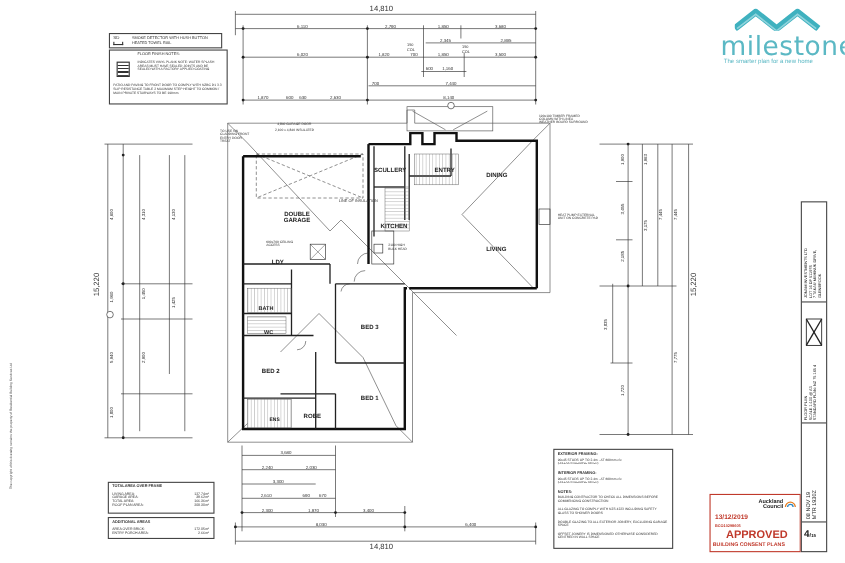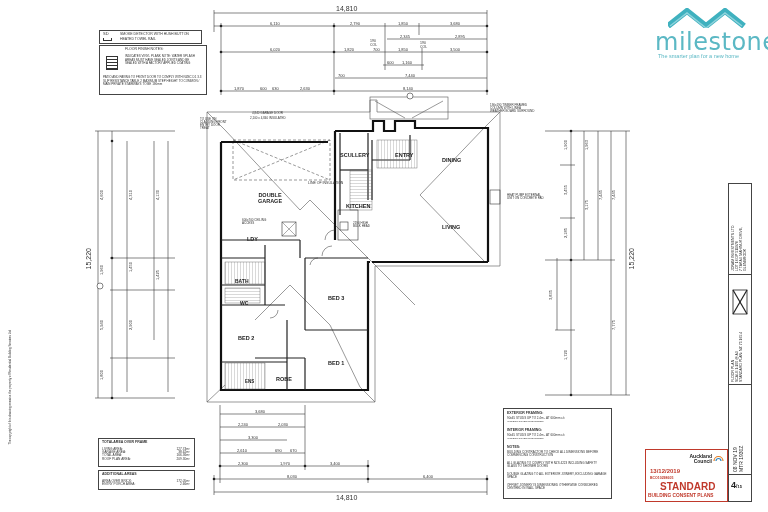--- a/index.html
+++ b/index.html
@@ -347,21 +347,21 @@
   <div class="abs" style="left:40px;top:4px;text-align:right;width:26px;">
     <div style="font-size:5px;color:#222;font-weight:bold;line-height:5px;">Auckland</div>
     <div style="font-size:5px;color:#222;font-weight:bold;line-height:5px;">Council</div>
   </div>
   <svg class="abs" style="left:67px;top:4px;" width="11" height="8" viewBox="0 0 11 8">
     <path d="M1,7 A4.5,4.5 0 0 1 10,7" fill="none" stroke="#e67e22" stroke-width="1.2"></path>
     <path d="M3,7 A2.5,2.5 0 0 1 8,7" fill="none" stroke="#2e86c1" stroke-width="1.2"></path>
   </svg>
   <div class="abs" style="left:4px;top:18px;font-size:6px;font-weight:bold;color:#c0392b;">13/12/2019</div>
   <div class="abs" style="left:4px;top:26px;font-size:3.5px;font-weight:bold;color:#c0392b;">BCO10298605</div>
-  <div class="abs" style="left:14px;top:31px;font-size:10px;font-weight:bold;color:#c0392b;">STANDARD</div>
+  <div class="abs" style="left:14px;top:31px;font-size:10px;font-weight:bold;color:#c0392b;">APPROVED</div>
   <div class="abs" style="left:2px;top:43px;font-size:4.8px;font-weight:bold;color:#c0392b;white-space:nowrap;">BUILDING CONSENT PLANS</div>
 </div>
 
 <div class="abs" style="left:728px;top:183px;width:22px;height:317px;border:1px solid #444;background:#fff;">
   <div class="abs" style="left:0;top:0;width:22px;height:90px;border-bottom:1px solid #444;">
     <div class="abs vtext" style="left:2px;top:5px;height:82px;font-size:3.5px;line-height:4px;color:#222;">
       <div>JONAM INVESTMENTS LTD</div>
       <div>LOT 16 DP 511978</div>
       <div>7 TAKAU MAHINUK DRIVE,</div>
       <div>GLENBROOK</div>

